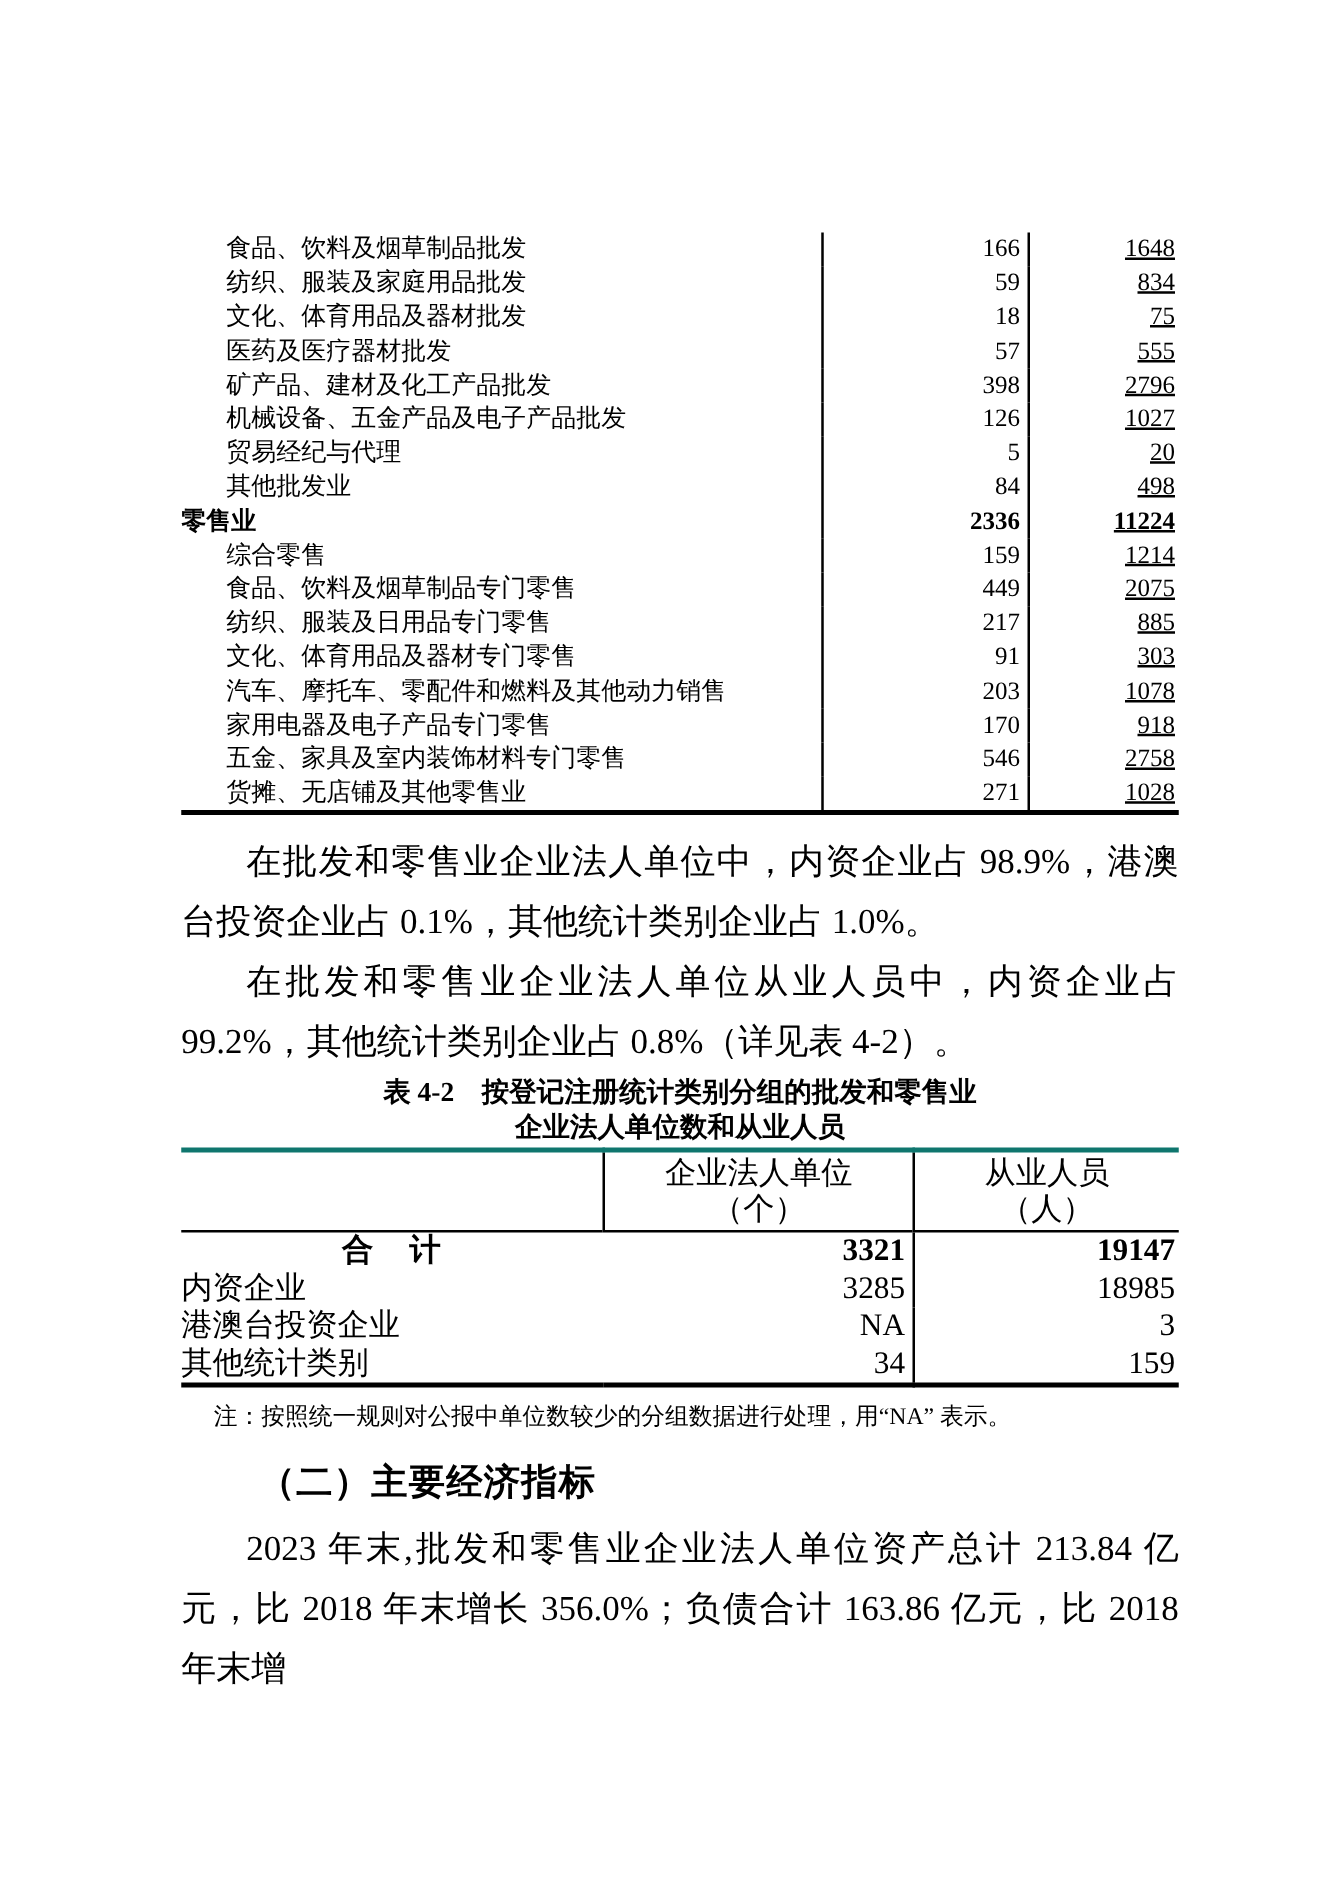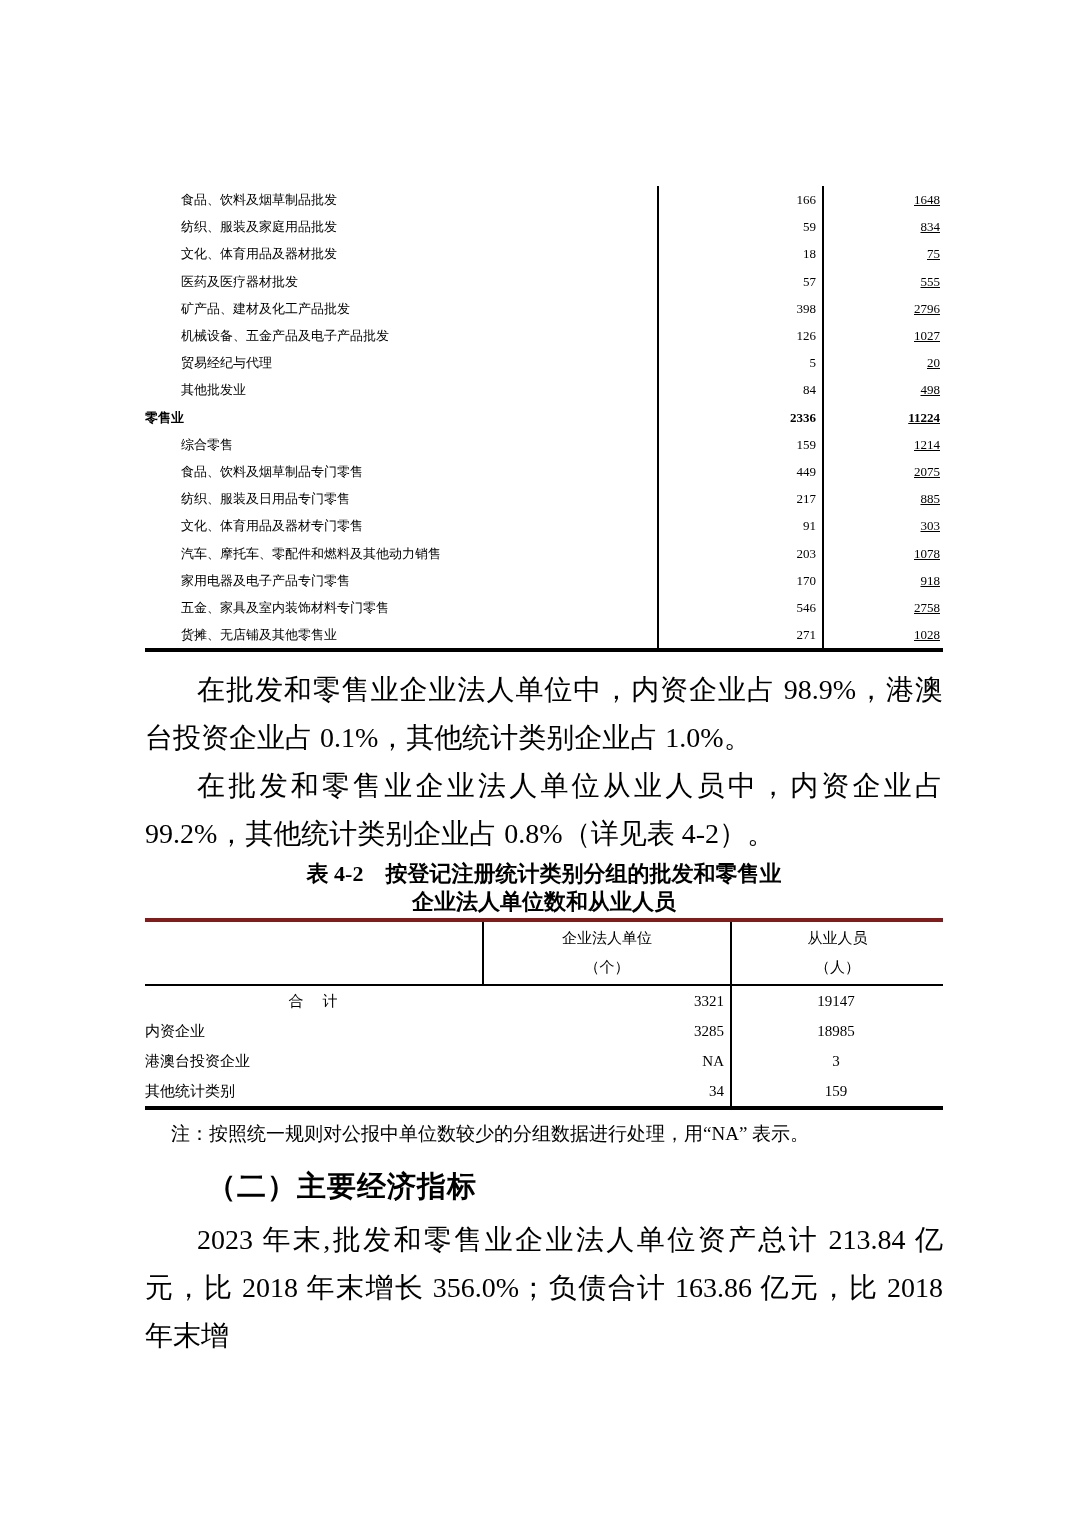--- a/index.html
+++ b/index.html
@@ -11,21 +11,21 @@
     color:#000;
     margin:0 auto;
     overflow:hidden;
   }
   .content{position:absolute;left:145px;top:186px;width:798px;}
 
   
   table.t1{
     border-collapse:collapse;table-layout:fixed;width:798px;
     border-bottom:4px solid #000;
-    font-size:13px;
+    font-size:20px;
   }
   table.t1 td{height:27.2px;padding:0;line-height:27.2px;vertical-align:middle;overflow:hidden;white-space:nowrap;}
   .t1 col.c-label{width:513px}
   .t1 col.c-num1{width:165px}
   .t1 col.c-num2{width:120px}
   table.t1 td.label{border-right:2px solid #000;}
   table.t1 td.label.indent{padding-left:36px;}
   table.t1 td.num1{border-right:2px solid #000;text-align:right;padding-right:6px;}
   table.t1 td.num2{text-align:right;padding-right:3px;text-decoration:underline;}
   table.t1 tr.bold td{font-weight:bold;}
@@ -37,36 +37,36 @@
   }
   p.p1{margin-top:14px;text-indent:52px;}
   p.p2{text-indent:52px;}
 
   
   .t2title{text-align:center;font-weight:bold;font-size:22px;line-height:28px;margin-top:2px;}
 
   
   table.t2{
     border-collapse:collapse;table-layout:fixed;width:798px;
-    border-top:4px solid #7f1d1d;border-bottom:4px solid #000;
-    font-size:15px;margin-top:2px;
+    border-top:4px solid #0f766e;border-bottom:4px solid #000;
+    font-size:25px;margin-top:2px;
   }
   .t2 col.c-label{width:338px}
   .t2 col.c-num1{width:248px}
   .t2 col.c-num2{width:212px}
   table.t2 thead tr{border-bottom:2px solid #000;}
   table.t2 th{font-weight:normal;padding:2px 0;vertical-align:middle;}
   table.t2 th.sep,table.t2 td.sep{border-right:2px solid #000;}
   table.t2 th .hline{line-height:29px;text-align:center;}
   table.t2 td{height:30px;line-height:30px;padding:0;vertical-align:middle;white-space:nowrap;}
   table.t2 td.label{text-align:left;}
   table.t2 td.label.center{text-align:center;letter-spacing:2px;}
   table.t2 td.num1{text-align:right;padding-right:6px;}
-  table.t2 td.num2{text-align:center;padding-right:3px;}
-  table.t2 tr.bold td{font-weight:normal;}
+  table.t2 td.num2{text-align:right;padding-right:3px;}
+  table.t2 tr.bold td{font-weight:bold;}
 
   
   p.note{font-size:19px;line-height:24px;margin:12px 0 0 26px;}
 
   
   h3.heading{font-size:29px;font-weight:bold;margin:24px 0 0 62px;line-height:32px;letter-spacing:1px;}
 
   p.p3{margin-top:14px;text-indent:52px;}
 </style>
 </head>

